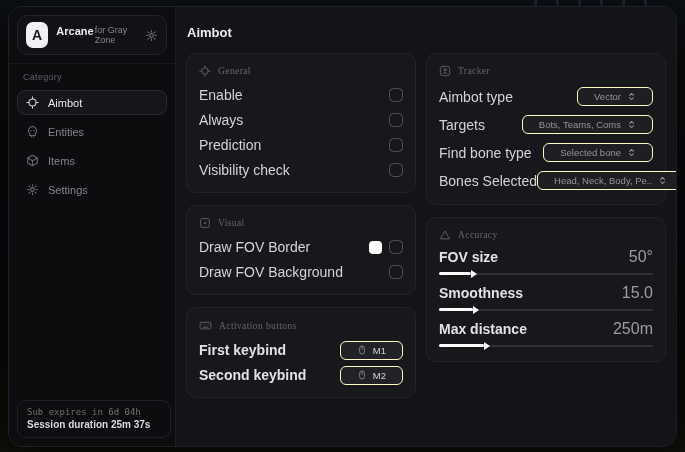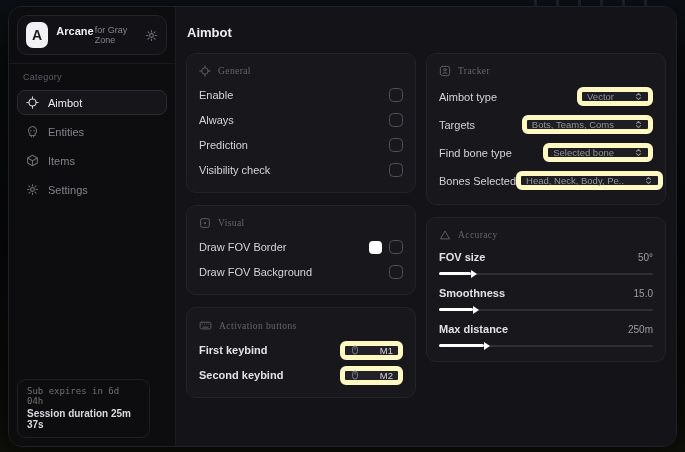--- a/index.html
+++ b/index.html
@@ -32,53 +32,53 @@
   .app-sub  { font-size:9px; color:#84848c; }
   .app-gear { margin-left:auto; color:#6d6d75; display:flex; }
   .sidebar-divider { border-top:1px solid #19191d; margin:8px -8px; }
   .category-label { font-size:9px; color:#5d5d66; margin:8px 6px 8px; letter-spacing:.3px; }
   .nav-item { display:flex; align-items:center; gap:9px; height:25px; padding:0 8px;
     border:1px solid transparent; border-radius:8px; margin-bottom:4px;
     color:#83838b; font-size:11px; cursor:default; }
   .nav-item .nicon { display:flex; color:#6a6a72; }
   .nav-item.active { border-color:#2a2a30; background:#15151a; color:#eaeaee; }
   .nav-item.active .nicon { color:#cfcfd5; }
-  .sidebar-footer { position:absolute; left:8px; right:25px; bottom:8px;
+  .sidebar-footer { position:absolute; left:8px; right:4px; bottom:8px;
     border:1px solid #1f1f24; border-radius:9px; padding:6px 9px 7px; }
   .footer-expires { font-family:"DejaVu Sans Mono", monospace; font-size:9px; color:#6f726a; }
   .footer-session { font-size:10px; font-weight:bold; color:#dadade; margin-top:2px; }
 
   
   .main { flex:1; background:#141418; padding:10px 10px 0 10px; overflow:hidden; }
   .page-title { font-size:13px; font-weight:bold; color:#ededf1; margin:8px 0 13px 1px; }
   .columns { display:flex; gap:10px; }
   .col { width:240px; display:flex; flex-direction:column; gap:12px; }
   .card { background:#18181c; border:1px solid #232329; border-radius:10px; padding:9px 12px 11px; }
   .card-head { display:flex; align-items:center; gap:7px; margin:2px 0 7px;
     font-family:Liberation Serif, serif; font-size:9.5px; color:#65656d; letter-spacing:.4px; }
   .card-head .hicon { display:flex; color:#5e5e66; }
   .row { display:flex; align-items:center; justify-content:space-between; min-height:22px; }
   .row + .row { margin-top:3px; }
-  .row-label { font-size:11px; color:#d3d3d8; white-space:nowrap; }
+  .row-label { font-size:14px; color:#d3d3d8; white-space:nowrap; }
   .row-label.bright { color:#e2e2e6; font-weight:bold; }
   .row-right { display:flex; align-items:center; gap:7px; }
   .checkbox { width:14px; height:14px; border:1.5px solid #50505八; border:1.5px solid #505058;
     border-radius:4.5px; background:transparent; }
   .swatch { width:13px; height:13px; border-radius:4px; }
 
-  .pill { display:inline-flex; align-items:center; gap:20px; height:19px; padding:0 5px;
-    background:#1e1e23; border:5px solid #fef9c3; border-radius:6px;
+  .pill { display:inline-flex; align-items:center; gap:6px; height:19px; padding:0 16px;
+    background:#1e1e23; border:1px solid #fef9c3; border-radius:6px;
     font-size:9.5px; color:#94949c; white-space:nowrap; max-width:158px; }
   .pill .pill-text { overflow:hidden; text-overflow:ellipsis; }
   .pill .picon { display:flex; color:#8b8b93; flex:0 0 auto; }
   .key-pill { color:#d4d4d9; background:#212127; }
 
   .tracker-row { min-height:25px; }
   .acc-group { margin-bottom:6px; }
-  .acc-value { font-size:10px; color:#9c9ca3; }
+  .acc-value { font-size:16px; color:#9c9ca3; }
   .slider { position:relative; height:9px; margin-top:3px; }
   .slider-track { position:absolute; left:0; right:0; top:3.5px; height:2px; background:#2f2f35; border-radius:1px; }
   .slider-fill { position:absolute; left:0; top:3px; height:3px; background:#ffffff; border-radius:2px; }
   .slider-fill::after { content:""; position:absolute; right:-6px; top:-2.5px;
     border-left:6px solid #ffffff; border-top:4px solid transparent; border-bottom:4px solid transparent; }
 
   svg { display:block; }
 </style>
 </head>
 <body>

